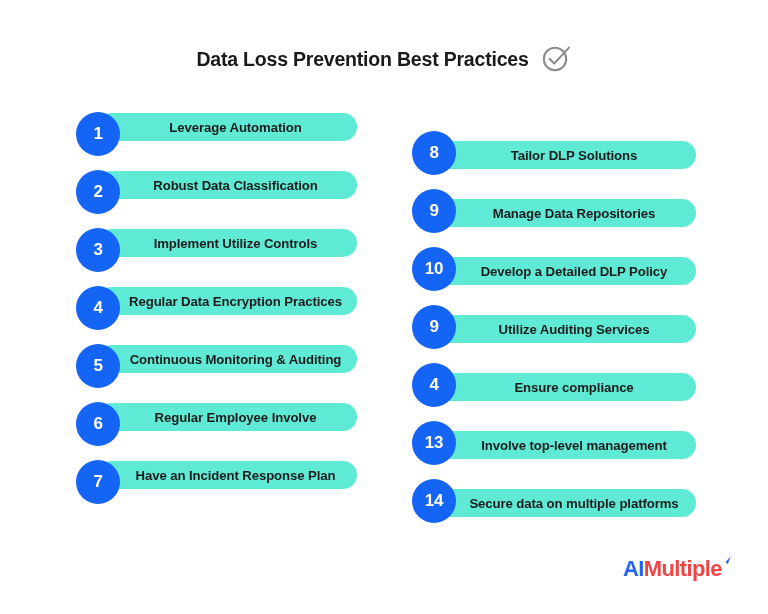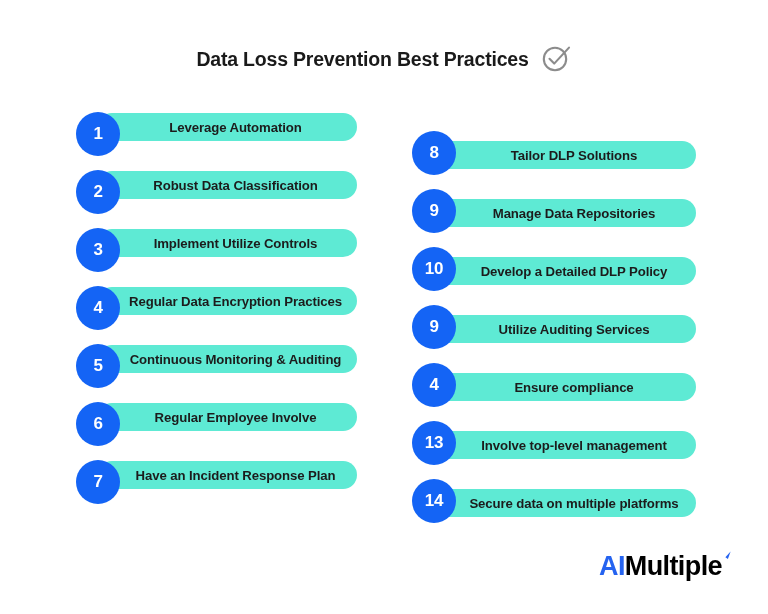--- a/index.html
+++ b/index.html
@@ -105,27 +105,27 @@
     z-index: 2;
   }
 
   
   .logo {
     position: absolute;
     right: 36px;
     bottom: 34px;
     display: flex;
     align-items: flex-start;
-    font-size: 27px;
+    font-size: 22px;
     font-weight: bold;
     letter-spacing: -0.6px;
     line-height: 1;
   }
   .logo-ai { color: #2563F0; }
-  .logo-multiple { color: #000000; }
+  .logo-multiple { color: #ef4444; }
   .logo-tick {
     width: 9px;
     height: 11px;
     margin-left: 1px;
     margin-top: -2px;
     flex: 0 0 auto;
   }
 </style>
 </head>
 <body>

